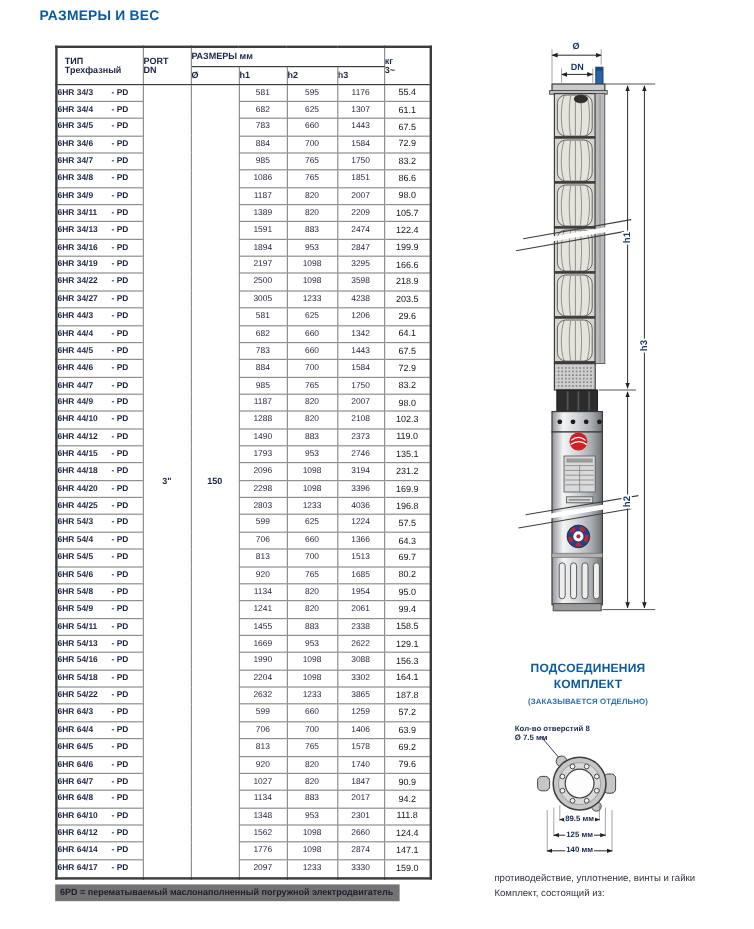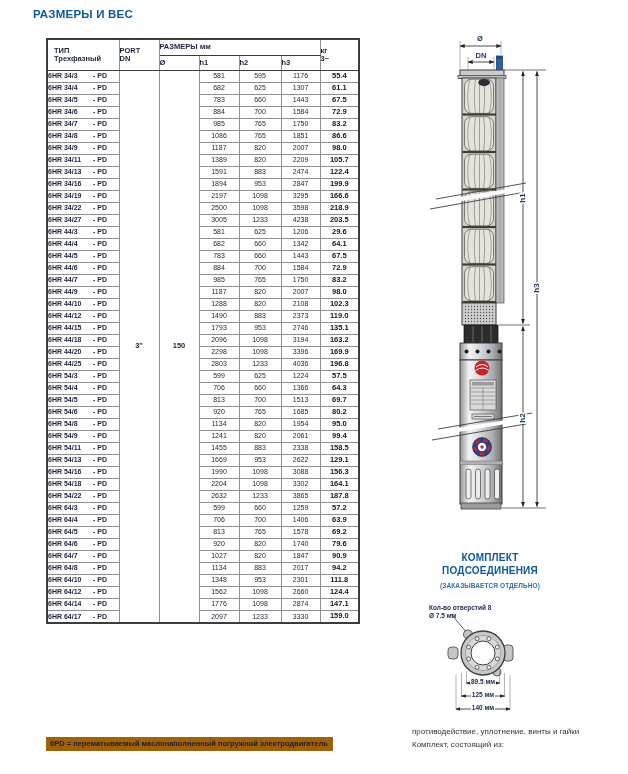--- a/index.html
+++ b/index.html
@@ -2,35 +2,35 @@
 <html><head>
 <meta charset="utf-8">
 <style>
   html,body{margin:0;padding:0;}
   body{width:628px;height:774px;position:relative;background:#fff;overflow:hidden;
        font-family:"Liberation Sans","DejaVu Sans",sans-serif;-webkit-font-smoothing:antialiased;}
   .abs{position:absolute;}
   
   .page-title{left:33px;top:8px;font-size:11.5px;font-weight:bold;color:#0b5aa1;letter-spacing:.2px;}
   
-  .dim-table{left:46px;top:38px;width:312px;height:586px;border-collapse:collapse;table-layout:fixed;
+  .dim-table{left:46px;top:38px;width:312px;height:695px;border-collapse:collapse;table-layout:fixed;
              border:2px solid #3c3c3c;font-size:7px;color:#1c2340;}
   .dim-table th,.dim-table td{border:1px solid #8f8f8f;padding:0;vertical-align:middle;line-height:1.05;
              overflow:hidden;white-space:nowrap;}
   .dim-table thead th{border-bottom-color:#3c3c3c;font-weight:bold;font-size:7.5px;text-align:left;}
   .dim-table thead tr:first-child{height:16px;}
   .dim-table thead tr:last-child{height:15px;}
   .th-type{text-align:left !important;padding-left:6px !important;}
   .c-model{text-align:left;padding-left:6px;font-weight:bold;display:table-cell;}
   .c-model .m-name{display:inline-block;width:45px;}
   .c-num{text-align:center;color:#26263a;}
-  .c-kg{text-align:center;font-weight:bold;font-size:7.5px;color:#14141f;}
+  .c-kg{text-align:center;font-weight:normal;font-size:7.5px;color:#14141f;}
   .c-merged{text-align:center;font-weight:bold;font-size:7.5px;}
   
-  .footnote{left:46px;top:737px;background:#a16207;color:#1d1d30;font-size:7.5px;font-weight:bold;
+  .footnote{left:46px;top:737px;background:#737373;color:#1d1d30;font-size:7.5px;font-weight:bold;
             padding:2px 5px 3px 4px;}
   
   .kit-header{left:412px;top:551px;width:156px;text-align:center;color:#0b5aa1;}
   .kit-header .kt{font-size:10px;font-weight:bold;line-height:13px;letter-spacing:.2px;}
   .kit-sub{font-size:6.5px;color:#2e6fb0;font-weight:bold;margin-top:5px;letter-spacing:.1px;}
   .callout{left:429px;top:604px;font-size:6.5px;font-weight:bold;color:#1d2b50;line-height:8px;z-index:3;}
   .kit-desc{left:412px;top:725px;font-size:8px;color:#33333d;line-height:13px;}
   svg{position:absolute;}
   .dimlab{font:bold 8px "Liberation Sans",sans-serif;fill:#17345f;paint-order:stroke;stroke:#fff;
           stroke-width:3px;text-anchor:middle;dominant-baseline:middle;}
@@ -232,21 +232,21 @@
         <td class="c-num">1793</td>
         <td class="c-num">953</td>
         <td class="c-num">2746</td>
         <td class="c-kg">135.1</td>
       </tr>
       <tr>
         <td class="c-model"><span class="m-name">6HR 44/18</span><span>- PD</span></td>
         <td class="c-num">2096</td>
         <td class="c-num">1098</td>
         <td class="c-num">3194</td>
-        <td class="c-kg">163.2</td>
+        <td class="c-kg">231.2</td>
       </tr>
       <tr>
         <td class="c-model"><span class="m-name">6HR 44/20</span><span>- PD</span></td>
         <td class="c-num">2298</td>
         <td class="c-num">1098</td>
         <td class="c-num">3396</td>
         <td class="c-kg">169.9</td>
       </tr>
       <tr>
         <td class="c-model"><span class="m-name">6HR 44/25</span><span>- PD</span></td>
@@ -532,22 +532,22 @@
     <line x1="125" y1="45.5" x2="125" y2="297.5" stroke="#222" stroke-width="0.8" marker-start="url(#arr)" marker-end="url(#arr)"></line>
     <line x1="125" y1="300.5" x2="125" y2="480.5" stroke="#222" stroke-width="0.8" marker-start="url(#arr)" marker-end="url(#arr)"></line>
     <line x1="139" y1="45.5" x2="139" y2="480.5" stroke="#222" stroke-width="0.8" marker-start="url(#arr)" marker-end="url(#arr)"></line>
     <text class="dimlab" transform="translate(125,172) rotate(-90)">h1</text>
     <text class="dimlab" transform="translate(125,392) rotate(-90)">h2</text>
     <text class="dimlab" transform="translate(139,262) rotate(-90)">h3</text>
   </g>
 </svg>
 
 <div class="abs kit-header">
+  <div class="kt">ПОДСОЕДИНЕНИЯ</div>
   <div class="kt">КОМПЛЕКТ</div>
-  <div class="kt">ПОДСОЕДИНЕНИЯ</div>
   <div class="kit-sub">(ЗАКАЗЫВАЕТСЯ ОТДЕЛЬНО)</div>
 </div>
 
 <div class="abs callout">
   <div>Кол-во отверстий 8</div>
   <div>Ø 7.5 мм</div>
 </div>
 
 <svg style="left:420px;top:598px;" width="120" height="127" viewBox="0 0 120 127">
   <defs>

